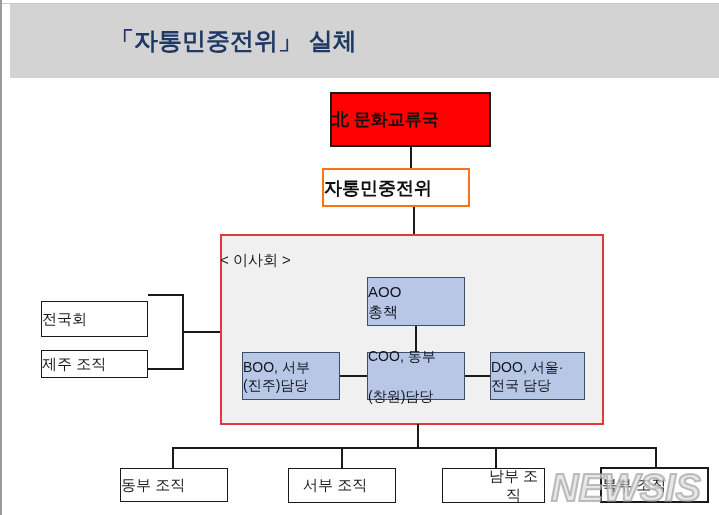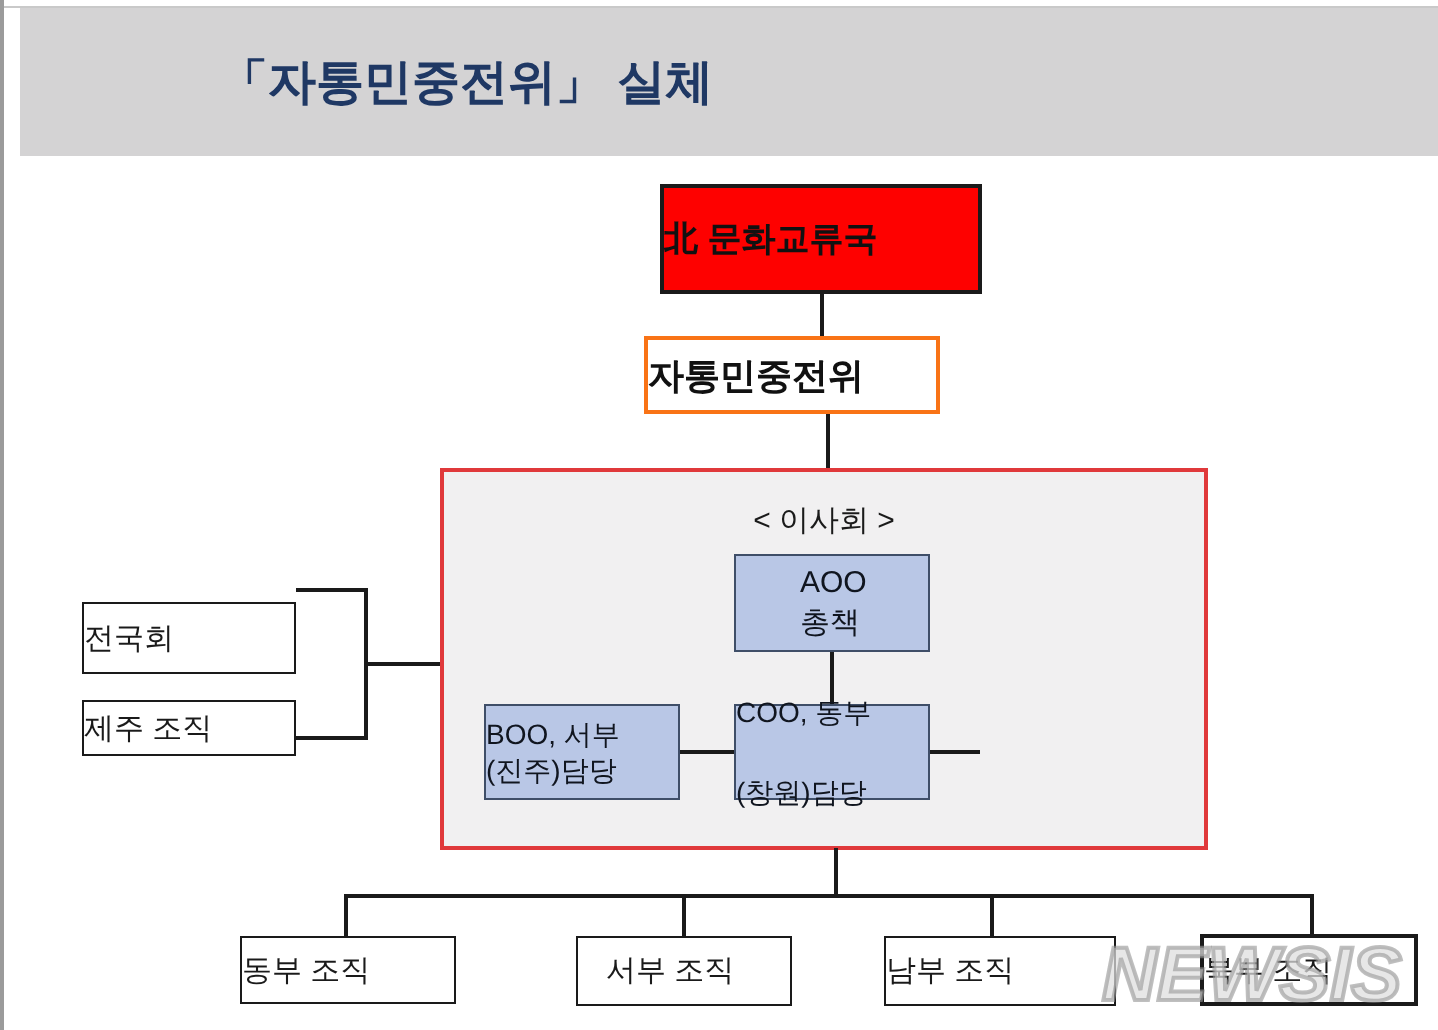--- a/index.html
+++ b/index.html
@@ -26,36 +26,36 @@
   }
   .front-box{
     left:322px;top:168px;width:148px;height:39px;background:#ffffff;
     border:2px solid #f97316;font-weight:bold;font-size:18px;color:#111;
   }
   .container-box{
     position:absolute;left:220px;top:234px;width:384px;height:191px;box-sizing:border-box;
     background:#f1f0f1;border:2px solid #e0393b;
   }
   .council-label{
-    position:absolute;left:220px;top:251px;width:384px;text-align:center;
+    position:absolute;left:220px;top:251px;width:384px;text-align:left;
     font-size:15px;color:#1a1a1a;
   }
   .blue-box{
     background:#b9c7e6;border:1.5px solid #3f4e68;font-size:14px;line-height:1.3;color:#10151f;
   }
-  .leader-box{left:367px;top:277px;width:98px;height:49px;font-size:15px;padding-left:32px;}
+  .leader-box{left:367px;top:277px;width:98px;height:49px;font-size:15px;}
   .dir-boo{left:242px;top:352px;width:98px;height:48px;}
   .dir-coo{left:367px;top:352px;width:98px;height:48px;gap:21px;}
   .dir-doo{left:490px;top:352px;width:95px;height:48px;}
   .plain{border:1.5px solid #1a1a1a;font-size:15px;background:#ffffff;}
   .left-box-1{left:41px;top:277px;width:107px;height:36px;margin-top:24px;}
   .left-box-2{left:41px;top:350px;width:107px;height:28px;}
   .bot-1{left:120px;top:468px;width:108px;height:34px;}
   .bot-2{left:288px;top:468px;width:108px;height:35px;padding-left:14px;}
-  .bot-3{left:442px;top:468px;width:116px;height:35px;}
+  .bot-3{left:442px;top:468px;width:103px;height:35px;padding-left:40px;}
   .bot-4{left:600px;top:467px;width:109px;height:36px;border-width:2px;}
   .h-line,.v-line{position:absolute;background:#1a1a1a;}
   .h-line{height:2px;}
   .v-line{width:2px;}
   .watermark{
     position:absolute;left:551px;top:467px;z-index:6;
     font-size:38px;font-weight:bold;font-style:italic;letter-spacing:0px;
     color:rgba(245,245,245,0.55);
     -webkit-text-stroke:2px rgba(150,150,150,0.6);
     text-shadow:0 0 1px rgba(150,150,150,0.4);
@@ -97,20 +97,24 @@
   <div class="v-line" style="left:415px;top:326px;height:26px;"></div>
 
   <div class="box blue-box dir-boo">
     <span>BOO, 서부</span>
     <span>(진주)담당</span>
   </div>
   <div class="box blue-box dir-coo">
     <span>COO, 동부</span>
     <span>(창원)담당</span>
   </div>
+  <div class="box blue-box dir-doo">
+    <span>DOO, 서울·</span>
+    <span>전국 담당</span>
+  </div>
 
   <div class="h-line" style="left:340px;top:375px;width:27px;"></div>
   <div class="h-line" style="left:465px;top:375px;width:25px;"></div>
 
   <div class="box plain left-box-1">
     <span>전국회</span>
   </div>
   <div class="box plain left-box-2">
     <span>제주 조직</span>
   </div>

